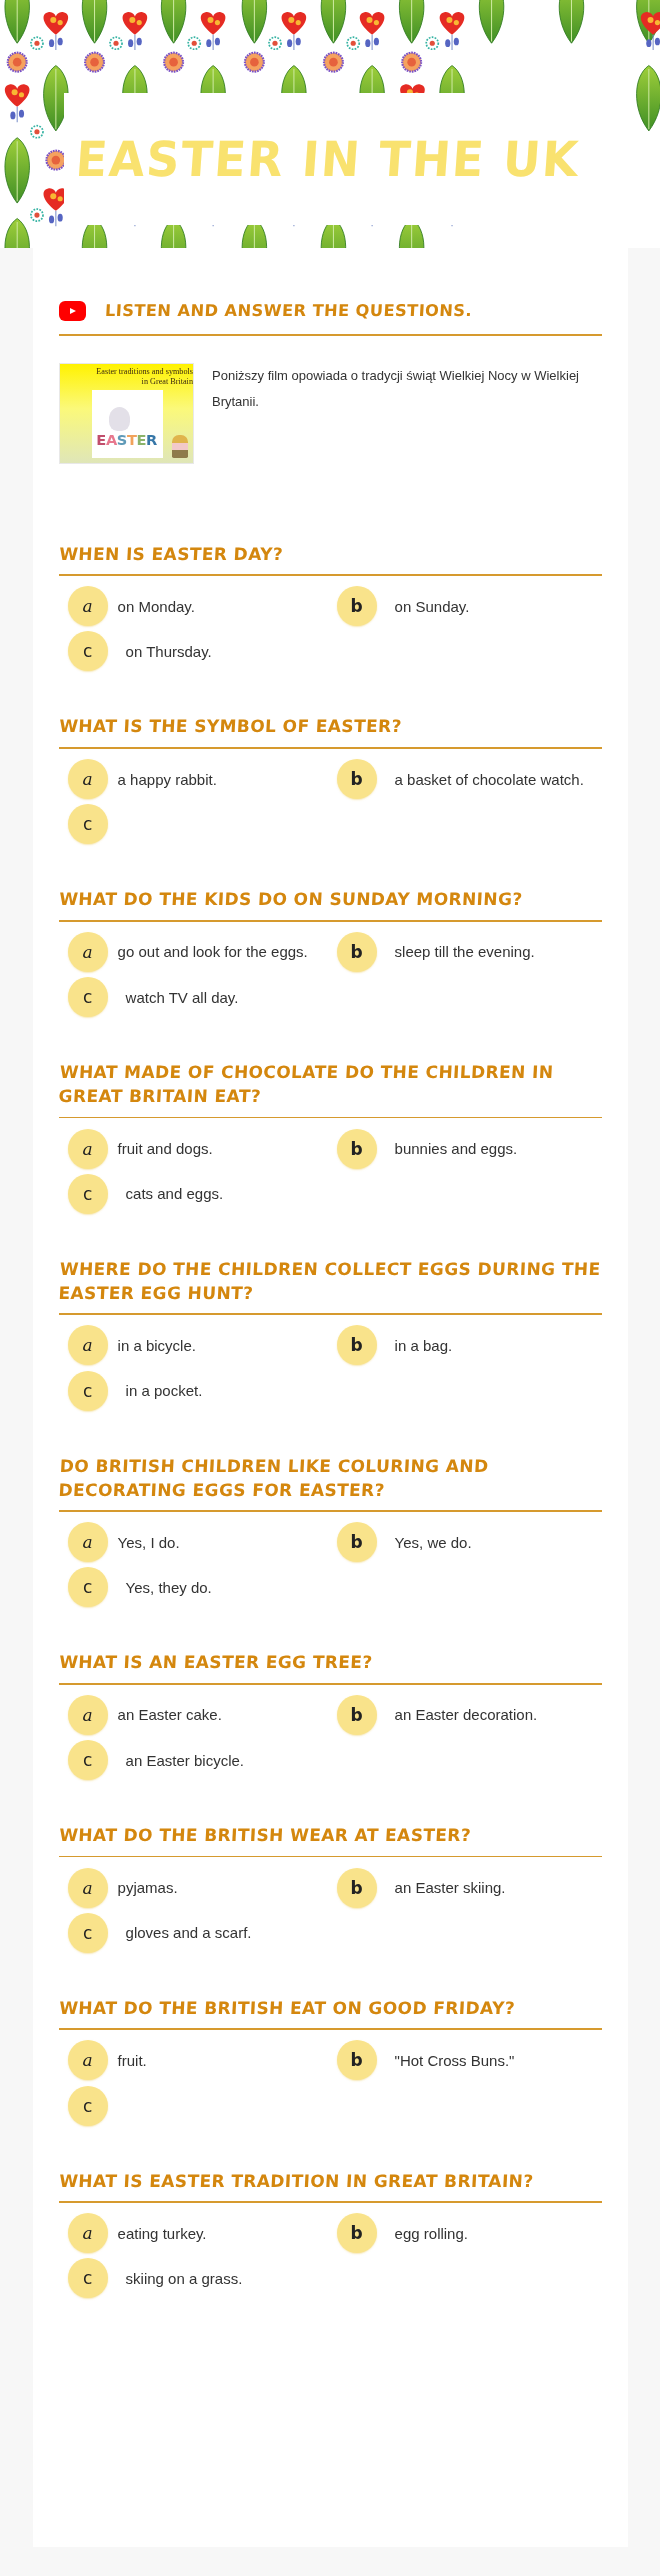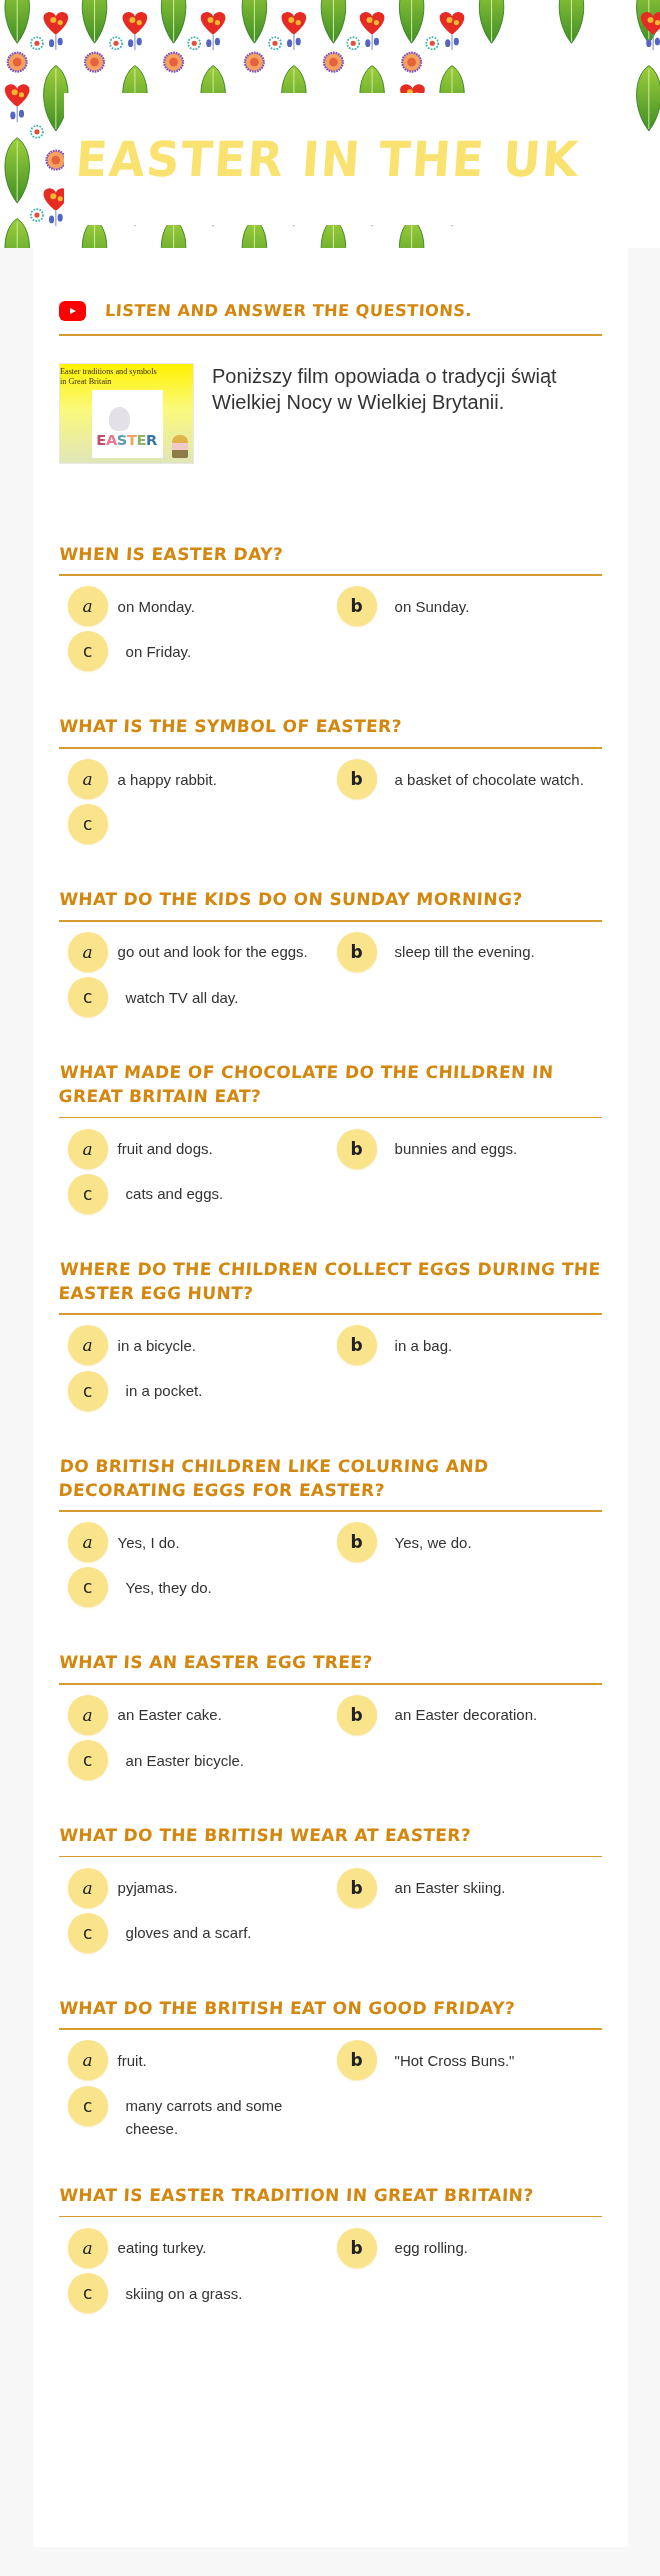--- a/index.html
+++ b/index.html
@@ -47,21 +47,21 @@
   .intro-rule { margin-top: 0; }
 
   .video-row { display: flex; margin-top: 27px; height: 136px; }
   .thumb {
     width: 135px; height: 101px; flex: none; position: relative;
     background: linear-gradient(#fff200 0%, #fbf97a 45%, #dfe6b8 100%);
     border: 0.9px solid #e8e8e8;
   }
   .thumb-cap {
     font-family: "Liberation Serif", serif; font-size: 8.2px; color: #3b2a12;
-    text-align: left; margin-top: 3.4px; line-height: 9.5px;
+    text-align: right; margin-top: 3.4px; line-height: 9.5px;
   }
   .thumb-inner {
     position: absolute; left: 32px; top: 26px; width: 71px; height: 68px; background: #fff;
   }
   .thumb-word {
     position: absolute; left: 4.3px; top: 41px; font-family: "DejaVu Sans", sans-serif;
     font-weight: bold; font-size: 14.6px; letter-spacing: -0.4px;
   }
   .thumb-word span:nth-child(1){color:#c14e6c}
   .thumb-word span:nth-child(2){color:#e7788e}
@@ -72,21 +72,21 @@
   .bunny {
     position: absolute; left: 17px; top: 17px; width: 20.6px; height: 24px;
     background: #e3e0e8; border-radius: 50% 50% 40% 40%;
   }
   .kid {
     position: absolute; right: 5.2px; bottom: 5.2px; width: 15.5px; height: 22.4px;
     background: linear-gradient(#e0b44c 35%, #f2c9c9 35%, #f2c9c9 65%, #8e7b4a 65%);
     border-radius: 6.9px 6.9px 1.7px 1.7px;
   }
   .video-desc {
-    margin-left: 18px; font-size: 20px; line-height: 26px; color: #333; margin-top: 0px;
+    margin-left: 18px; font-size: 13px; line-height: 26px; color: #333; margin-top: 0px;
   }
 
   .question { padding-top: 43px; }
   .q-title { font-size: 17px; line-height: 24px; padding-bottom: 8.6px; width: 543px; }
   .answers {
     display: grid; grid-template-columns: 269px 269px; row-gap: 5.2px;
     padding-top: 10.3px; padding-left: 8.6px;
   }
   .answer { display: flex; align-items: flex-start; min-height: 40px; }
   .badge {
@@ -247,21 +247,21 @@
           <div class="answer wide">
     <span class="badge a">a</span>
     <span class="ans-text">on Monday.</span>
   </div>
           <div class="answer">
     <span class="badge b">b</span>
     <span class="ans-text">on Sunday.</span>
   </div>
           <div class="answer">
     <span class="badge c">c</span>
-    <span class="ans-text">on Friday.</span>
+    <span class="ans-text">on Thursday.</span>
   </div>
         </div>
   </section>
       <section class="question">
     <h3 class="hand q-title">What is the symbol of Easter?</h3>
     <div class="rule"></div>
     <div class="answers">
           <div class="answer wide">
     <span class="badge a">a</span>
     <span class="ans-text">a happy rabbit.</span>
@@ -390,21 +390,20 @@
           <div class="answer wide">
     <span class="badge a">a</span>
     <span class="ans-text">fruit.</span>
   </div>
           <div class="answer">
     <span class="badge b">b</span>
     <span class="ans-text">"Hot Cross Buns."</span>
   </div>
           <div class="answer">
     <span class="badge c">c</span>
-    <span class="ans-text">many carrots and some cheese.</span>
   </div>
         </div>
   </section>
       <section class="question">
     <h3 class="hand q-title">What is Easter tradition in Great Britain?</h3>
     <div class="rule"></div>
     <div class="answers">
           <div class="answer wide">
     <span class="badge a">a</span>
     <span class="ans-text">eating turkey.</span>

